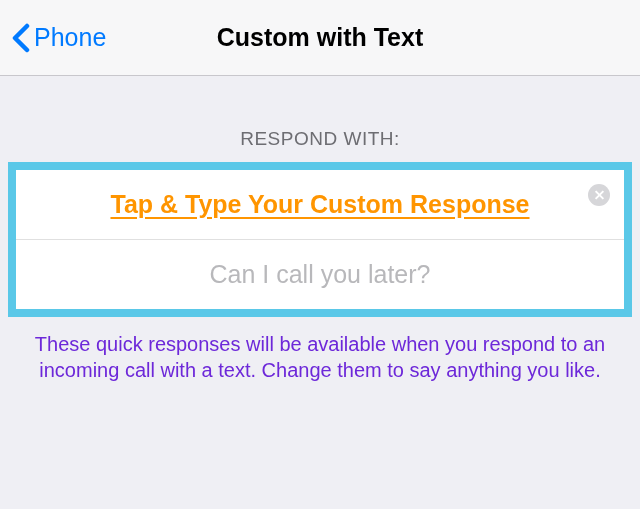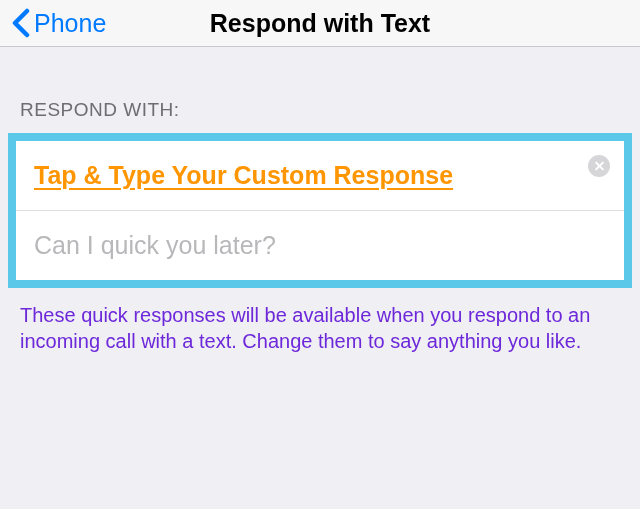--- a/index.html
+++ b/index.html
@@ -9,21 +9,21 @@
     }
     body {
       font-family: -apple-system, BlinkMacSystemFont, "Helvetica Neue", Arial, sans-serif;
       background: #efeff4;
       width: 640px;
       height: 509px;
       overflow: hidden;
     }
     .header {
       background: #f7f7f8;
-      height: 47px;
+      height: 76px;
       border-bottom: 1px solid #c8c7cc;
       display: flex;
       align-items: center;
       position: relative;
     }
     .back-button {
       display: flex;
       align-items: center;
       padding-left: 12px;
       color: #007aff;
@@ -39,20 +39,21 @@
     .header-title {
       position: absolute;
       left: 50%;
       transform: translateX(-50%);
       font-size: 25px;
       font-weight: 600;
       color: #000;
     }
     .content {
       padding-top: 52px;
+      text-align: center;
     }
     .section-header {
       font-size: 19px;
       color: #6d6d72;
       padding: 0 20px 12px 20px;
       letter-spacing: 0.5px;
     }
     .highlight-box {
       border: 8px solid #5ac8e8;
       margin: 0 8px;
@@ -115,30 +116,30 @@
 </head>
 <body>
 
 <div class="header">
   <div class="back-button">
     <svg class="chevron-icon" viewBox="0 0 12 20">
       <polyline points="10,2 2,10 10,18" fill="none" stroke="#007aff" stroke-width="3" stroke-linecap="round" stroke-linejoin="round"></polyline>
     </svg>
     <span>Phone</span>
   </div>
-  <div class="header-title">Respond with Text</div>
+  <div class="header-title">Custom with Text</div>
 </div>
 
 <div class="content">
   <div class="section-header">RESPOND WITH:</div>
 
   <div class="highlight-box">
     <div class="response-row">
       <span class="custom-response-text">Tap &amp; Type Your Custom Response</span>
       <span class="clear-icon"></span>
     </div>
     <div class="response-row">
-      <span class="placeholder-text">Can I quick you later?</span>
+      <span class="placeholder-text">Can I call you later?</span>
     </div>
   </div>
 
   <div class="footer-text">These quick responses will be available when you respond to an incoming call with a text. Change them to say anything you like.</div>
 </div>
 
 </body></html>

